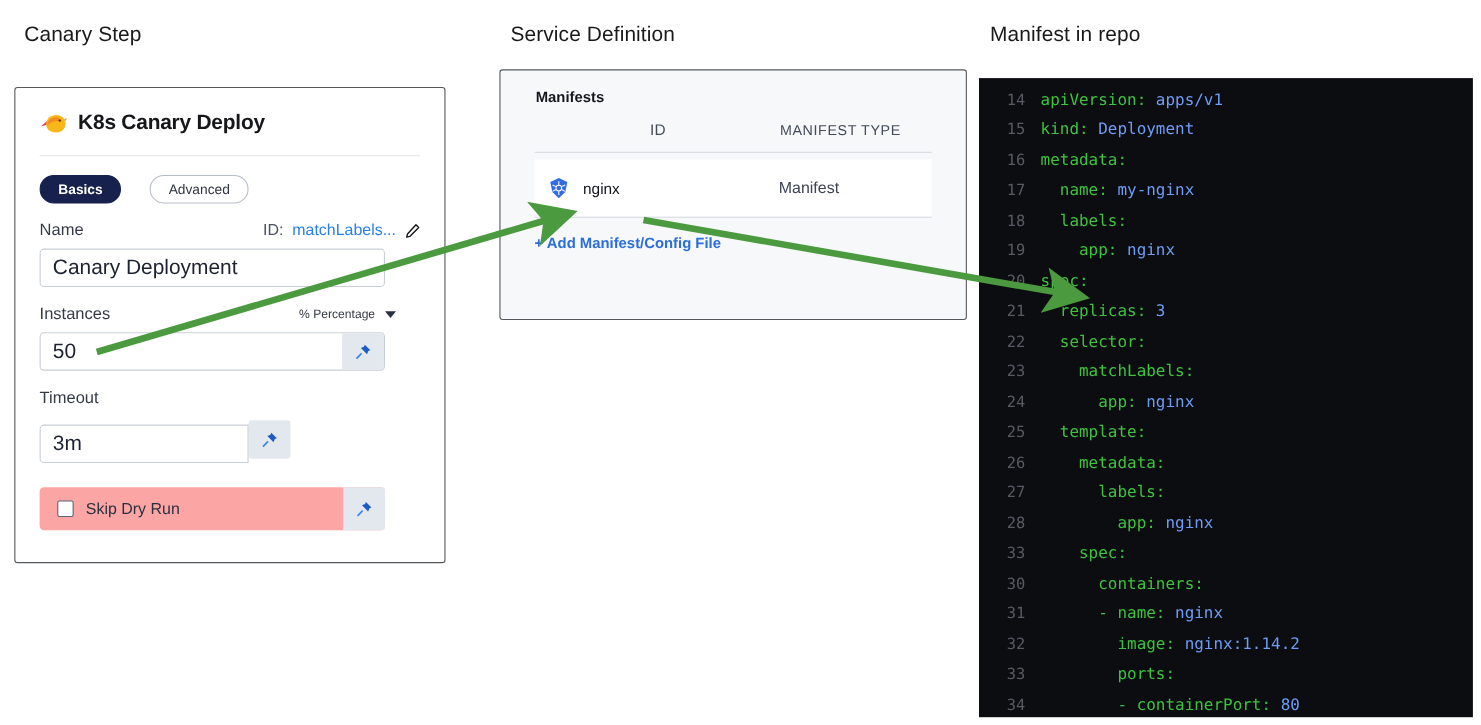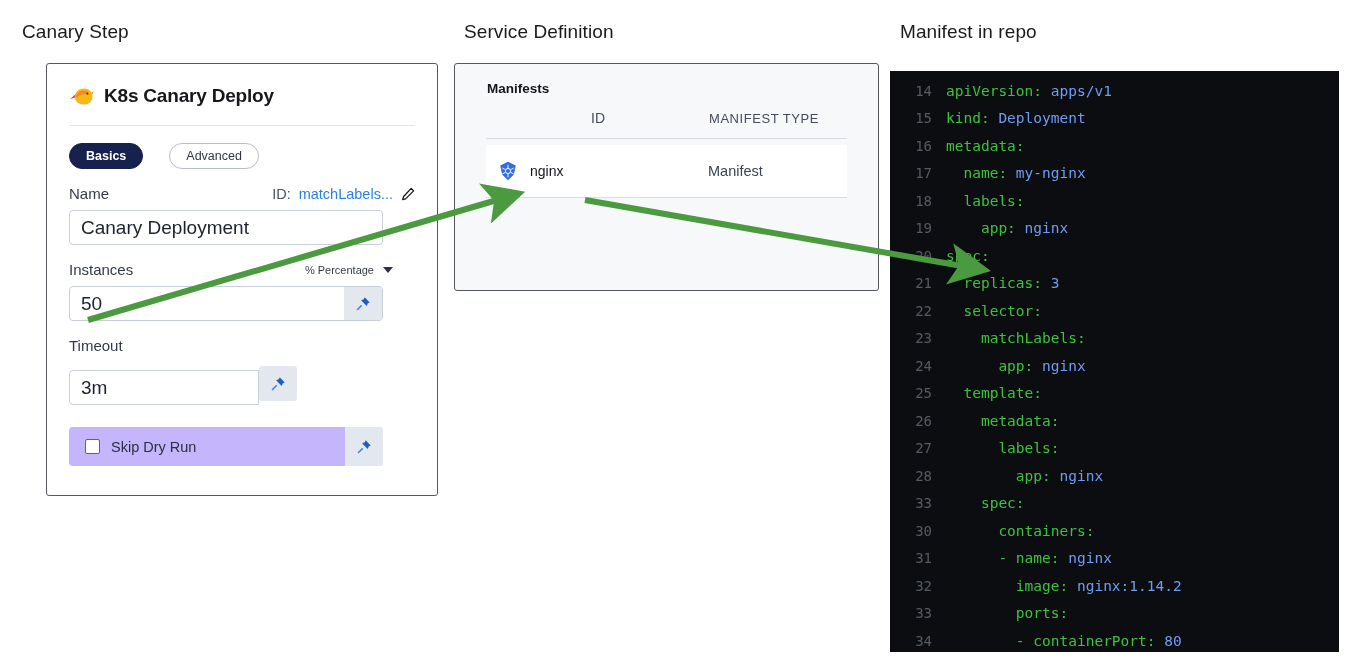--- a/index.html
+++ b/index.html
@@ -25,28 +25,27 @@
     white-space: nowrap;
   }
   #caption-canary   { left: 22px;  top: 21px; }
   #caption-service  { left: 464px; top: 21px; }
   #caption-manifest { left: 900px; top: 21px; }
 
   
   #panel-canary {
     position: absolute;
     left: 13px;
-    top: 63px;
+    top: 79px;
     width: 392px;
     height: 433px;
     background: #ffffff;
     border: 1.5px solid #55595e;
     border-radius: 3px;
     box-sizing: border-box;
-    margin-left: 33px;
   }
   .step-header {
     display: flex;
     align-items: center;
     gap: 10px;
     padding: 21px 22px 0 22px;
   }
   .canary-icon { width: 25px; height: 22px; flex: 0 0 auto; display:block; }
   .step-title {
     font-size: 19px;
@@ -154,21 +153,21 @@
   }
   .dropdown-label { font-size: 11px; color: #343a46; }
   .caret { width: 0; height: 0; border-left: 5px solid transparent; border-right: 5px solid transparent; border-top: 6px solid #2b3140; }
 
   .inline-row { display: flex; align-items: center; margin-top: 8px; gap: 0; }
 
   .checkbox-row {
     margin-top: 22px;
     width: 314px;
     height: 39px;
-    background: #c4b5fd;
+    background: #fca5a5;
     border-radius: 4px;
     display: flex;
     align-items: center;
     box-sizing: border-box;
     position: relative;
   }
   .checkbox-sq {
     width: 13px; height: 13px;
     border: 1.4px solid #5c6476;
     border-radius: 2px;
@@ -384,20 +383,21 @@
         <path d="M25.1 22.7 L31.4 25.9"></path>
         <path d="M31.4 14.2 L25.1 17.3"></path>
         <path d="M14.9 22.7 L8.6 25.9"></path>
       </g>
     </svg>
     <span class="cell-id">nginx</span>
     <span class="cell-type">Manifest</span>
   </div>
   <div class="tbl-row-bottom-rule"></div>
 
+  <div class="add-manifest">+ Add Manifest/Config File</div>
 </div>
 
 <div id="panel-code">
     <div class="code-line"><span class="ln">14</span><span class="ctext">apiVersion:<span class="v"> apps/v1</span></span></div>
     <div class="code-line"><span class="ln">15</span><span class="ctext">kind:<span class="v"> Deployment</span></span></div>
     <div class="code-line"><span class="ln">16</span><span class="ctext">metadata:</span></div>
     <div class="code-line"><span class="ln">17</span><span class="ctext">  name:<span class="v"> my-nginx</span></span></div>
     <div class="code-line"><span class="ln">18</span><span class="ctext">  labels:</span></div>
     <div class="code-line"><span class="ln">19</span><span class="ctext">    app:<span class="v"> nginx</span></span></div>
     <div class="code-line"><span class="ln">20</span><span class="ctext">spec:</span></div>

